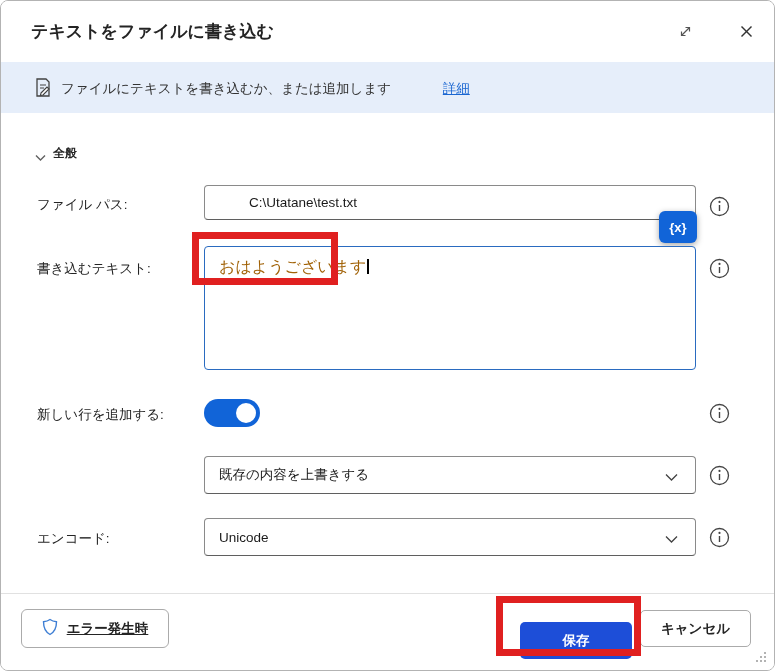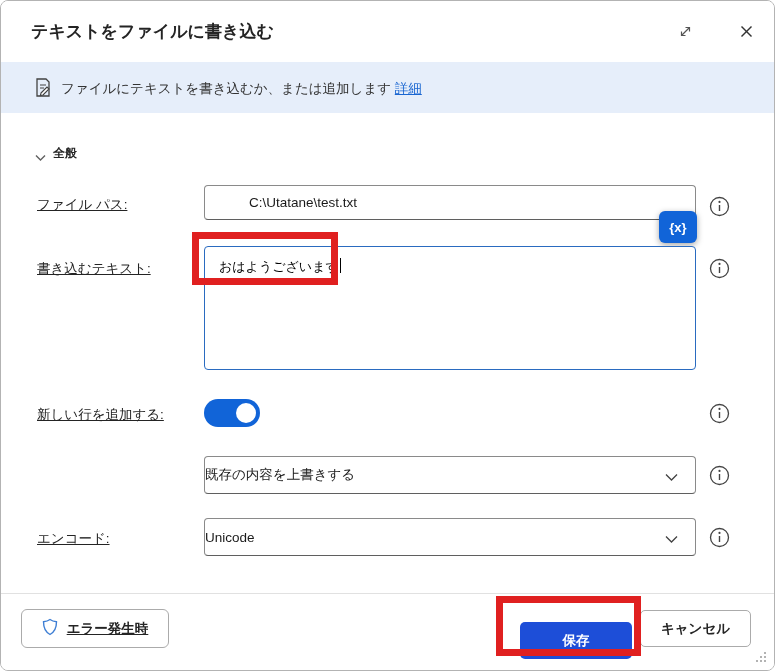--- a/index.html
+++ b/index.html
@@ -12,36 +12,36 @@
   .title{position:absolute;left:30px;top:19px;font-size:17px;font-weight:700;color:#242424;}
   .winbtn{position:absolute;top:20px;width:28px;height:24px;display:flex;align-items:center;
     justify-content:center;cursor:pointer;background:transparent;border:none;}
   .btn-expand{left:670px;}
   .btn-close{left:731px;}
   
   .banner{position:absolute;left:0;top:61px;width:100%;height:51px;background:#e6eefa;
     display:flex;align-items:center;}
   .banner .bicon{position:absolute;left:32px;top:15px;}
   .banner .btext{position:absolute;left:60px;top:18px;font-size:13.5px;color:#333;}
-  .banner a{color:#1a66d1;text-decoration:underline;cursor:pointer;}
+  .banner a{color:#1a66d1;text-decoration:underline;cursor:pointer;margin-left:48px;}
   
   .section-chevron{position:absolute;left:33px;top:147px;}
   .section-label{position:absolute;left:52px;top:144px;font-size:12px;font-weight:700;color:#242424;}
-  .rowlabel{position:absolute;left:36px;font-size:13.5px;color:#242424;text-decoration:underline;}
+  .rowlabel{position:absolute;left:36px;font-size:13.5px;color:#242424;}
   
   .textbox{position:absolute;left:203px;width:492px;background:#fff;border:1px solid #8a8a8a;
     border-bottom-color:#5f5f5f;border-radius:4px;font-size:13.5px;color:#1a1a1a;
     display:flex;align-items:center;padding:0 14px;}
   .textarea{position:absolute;left:203px;top:245px;width:492px;height:124px;background:#fff;
-    border:1px solid #2a6bc0;border-radius:4px;font-size:13px;color:#000000;
+    border:1px solid #2a6bc0;border-radius:4px;font-size:16px;color:#a16207;
     padding:11px 14px;line-height:18px;}
   .caret{display:inline-block;width:1.5px;height:15px;background:#000;vertical-align:-2px;margin-left:1px;}
   .selectbox{position:absolute;left:203px;width:492px;height:38px;background:#fff;
     border:1px solid #8a8a8a;border-bottom-color:#5f5f5f;border-radius:4px;font-size:13.5px;
-    color:#1a1a1a;display:flex;align-items:center;padding:0 0;cursor:pointer;}
+    color:#1a1a1a;display:flex;align-items:center;padding:0 14px;cursor:pointer;}
   .selectbox .chev{position:absolute;right:16px;top:13px;}
   .fxbtn{position:absolute;left:658px;top:210px;width:38px;height:32px;background:#1164d8;
     border:none;border-radius:6px;color:#fff;font-size:13px;font-weight:700;cursor:pointer;
     box-shadow:0 2px 6px rgba(0,0,0,.35);display:flex;align-items:center;justify-content:center;}
   .infoicon{position:absolute;left:708px;width:21px;height:21px;cursor:pointer;}
   .toggle{position:absolute;left:203px;top:398px;width:56px;height:28px;border-radius:14px;
     background:#1164d8;cursor:pointer;}
   .toggle .knob{position:absolute;right:4px;top:4px;width:20px;height:20px;border-radius:50%;background:#fff;}
   
   .annot{position:absolute;border:7px solid #e02020;background:transparent;pointer-events:none;z-index:20;}

